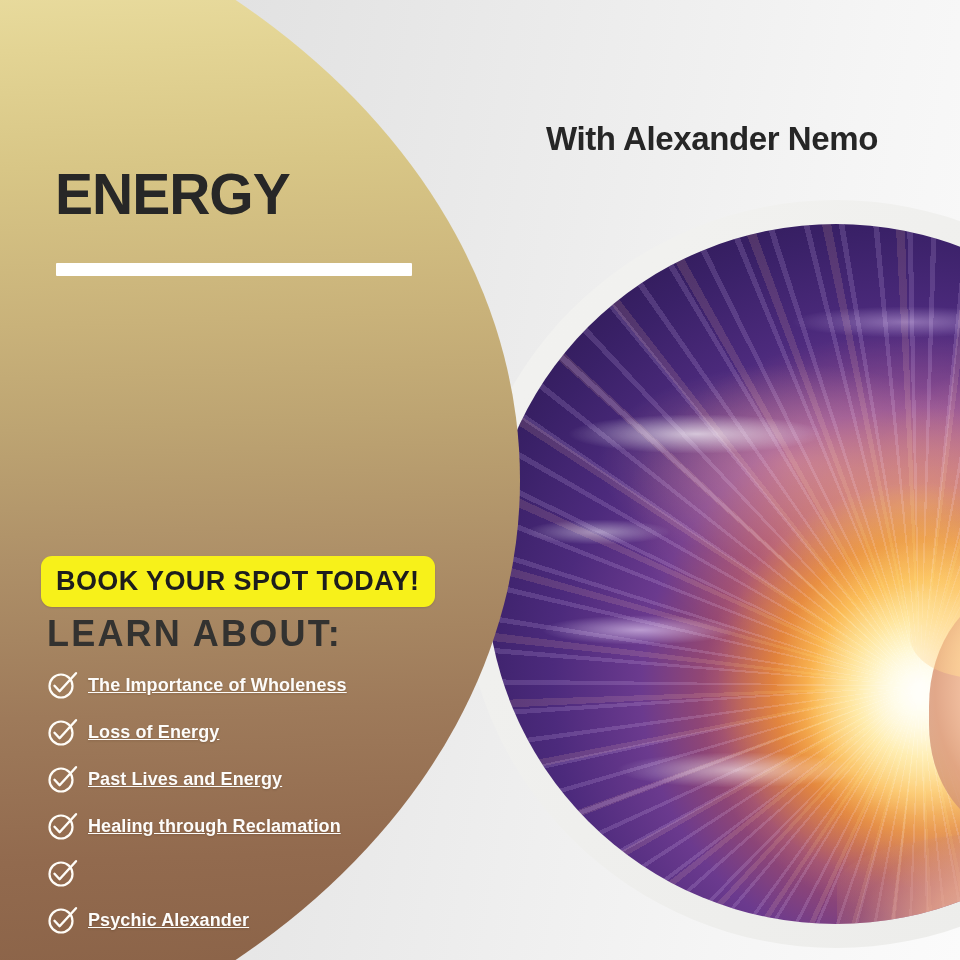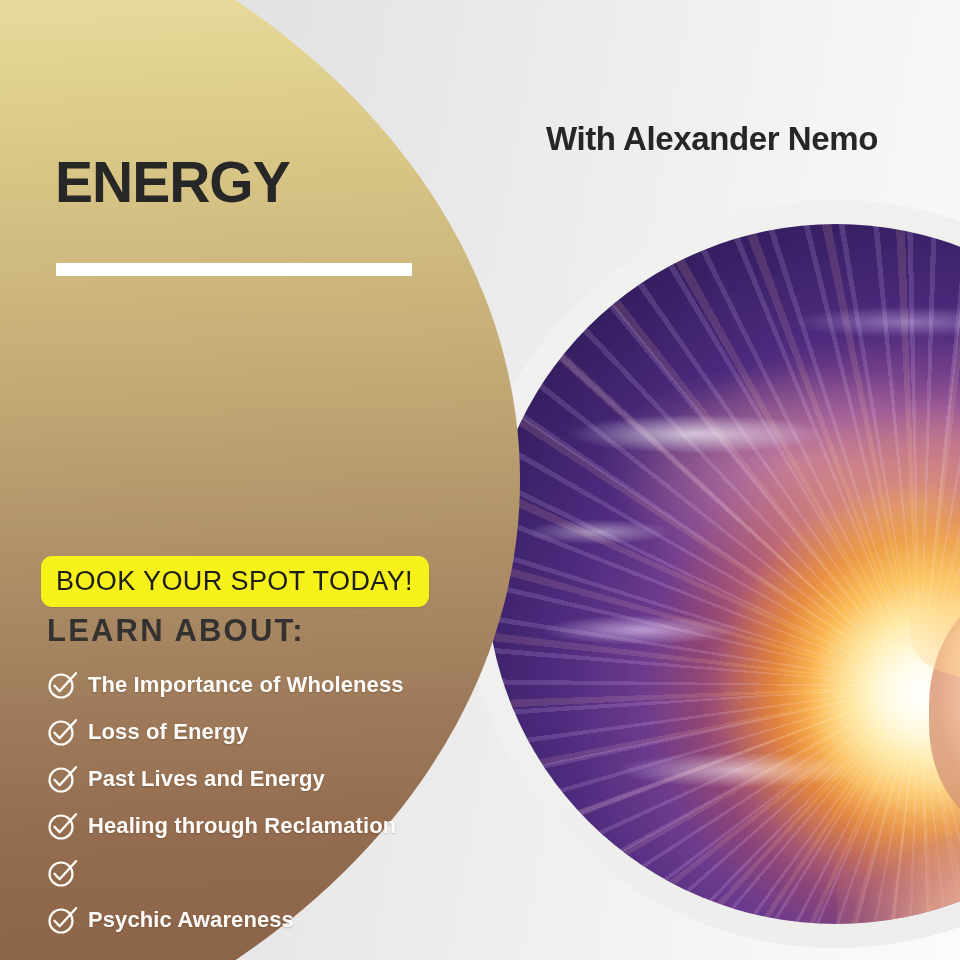--- a/index.html
+++ b/index.html
@@ -99,64 +99,64 @@
   }
   
   #white-arc{
     position:absolute;left:462px;top:200px;width:748px;height:748px;
     border-radius:50%;
     background:linear-gradient(135deg,#f2f2f0,#ececea);
   }
 
   
   #title{
-    position:absolute;left:55px;top:116px;width:420px;
+    position:absolute;left:55px;top:128px;width:420px;
     color:#272727;font-weight:bold;font-size:57px;line-height:.99;
     letter-spacing:-1px;
   }
   #title .t-line{display:block;white-space:nowrap;}
   #title-rule{
     position:absolute;left:56px;top:263px;width:356px;height:13px;
     background:#ffffff;border-radius:1px;
   }
   #presenter{
     position:absolute;left:546px;top:120px;
     color:#262626;font-weight:bold;font-size:33px;letter-spacing:-.4px;
     white-space:nowrap;
     text-align:center;
   }
   #cta-pill{
     position:absolute;left:41px;top:556px;
     background:#f7f11a;border-radius:11px;
     padding:10px 16px 10px 15px;
-    color:#1d1d1d;font-weight:normal;font-size:27px;letter-spacing:.4px;
+    color:#1d1d1d;font-weight:bold;font-size:27px;letter-spacing:.4px;
     white-space:nowrap;
     box-shadow:0 1px 2px rgba(0,0,0,.12);
     text-align:center;
   }
   #learn-about{
     position:absolute;left:47px;top:613px;
-    color:#333230;font-weight:bold;font-size:31px;letter-spacing:2.2px;
+    color:#333230;font-weight:bold;font-size:36px;letter-spacing:2.2px;
     white-space:nowrap;
   }
   #benefits{
     position:absolute;left:45px;top:662px;width:430px;
     list-style:none;margin:0;padding:0;
   }
   #benefits li{
     display:flex;align-items:center;
     height:46px;margin:0 0 1px 0;
   }
   .check-icon{
     flex:0 0 auto;width:34px;height:34px;margin-right:9px;
     display:block;
   }
   .benefit-label{
-    color:#fdfcfa;font-size:22px;font-weight:600;letter-spacing:.1px;
-    white-space:nowrap;text-shadow:0 1px 2px rgba(60,35,20,.25);
+    color:#fdfcfa;font-size:18px;font-weight:600;letter-spacing:.1px;
+    white-space:nowrap;text-shadow:0 1px 2px rgba(60,35,20,.25);text-decoration:underline;
   }
 </style>
 </head>
 <body>
 
 <div id="poster">
 
   <div id="white-arc"></div>
 
   <div id="image-circle">
@@ -229,17 +229,17 @@
       <svg class="check-icon" viewBox="0 0 34 34">
         <circle cx="16" cy="18" r="11.5" fill="none" stroke="#fffdf8" stroke-width="2.2"></circle>
         <path d="M9.5 17.8 L14.6 23.2 L31 5.2" fill="none" stroke="#fffdf8" stroke-width="2.4" stroke-linecap="round" stroke-linejoin="round"></path>
       </svg>
     </li>
     <li>
       <svg class="check-icon" viewBox="0 0 34 34">
         <circle cx="16" cy="18" r="11.5" fill="none" stroke="#fffdf8" stroke-width="2.2"></circle>
         <path d="M9.5 17.8 L14.6 23.2 L31 5.2" fill="none" stroke="#fffdf8" stroke-width="2.4" stroke-linecap="round" stroke-linejoin="round"></path>
       </svg>
-      <span class="benefit-label">Psychic Awareness</span>
+      <span class="benefit-label">Psychic Alexander</span>
     </li>
   </ul>
 
 </div>
 
 </body></html>

